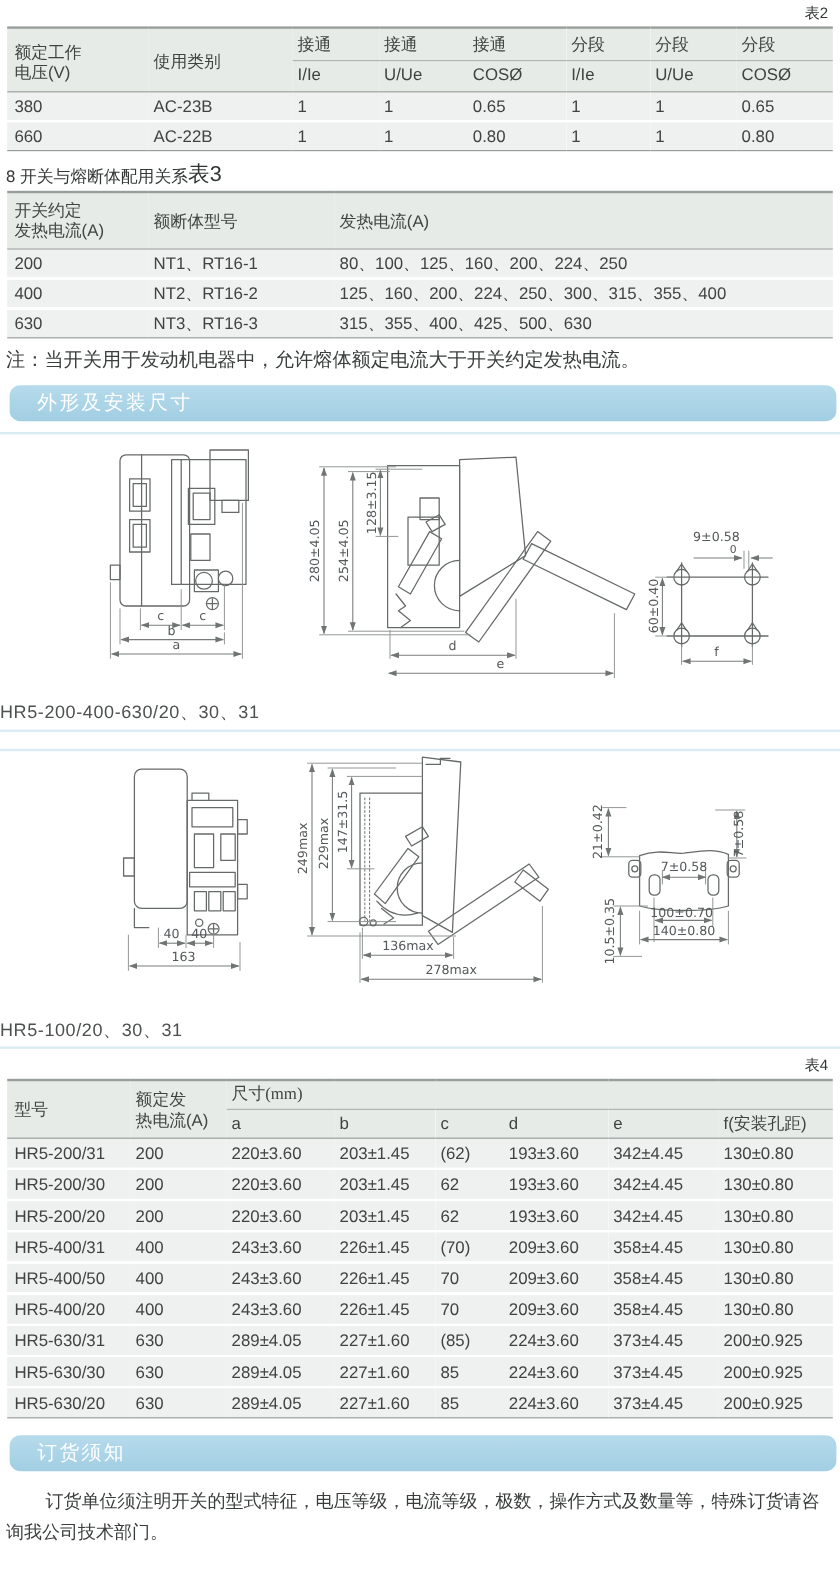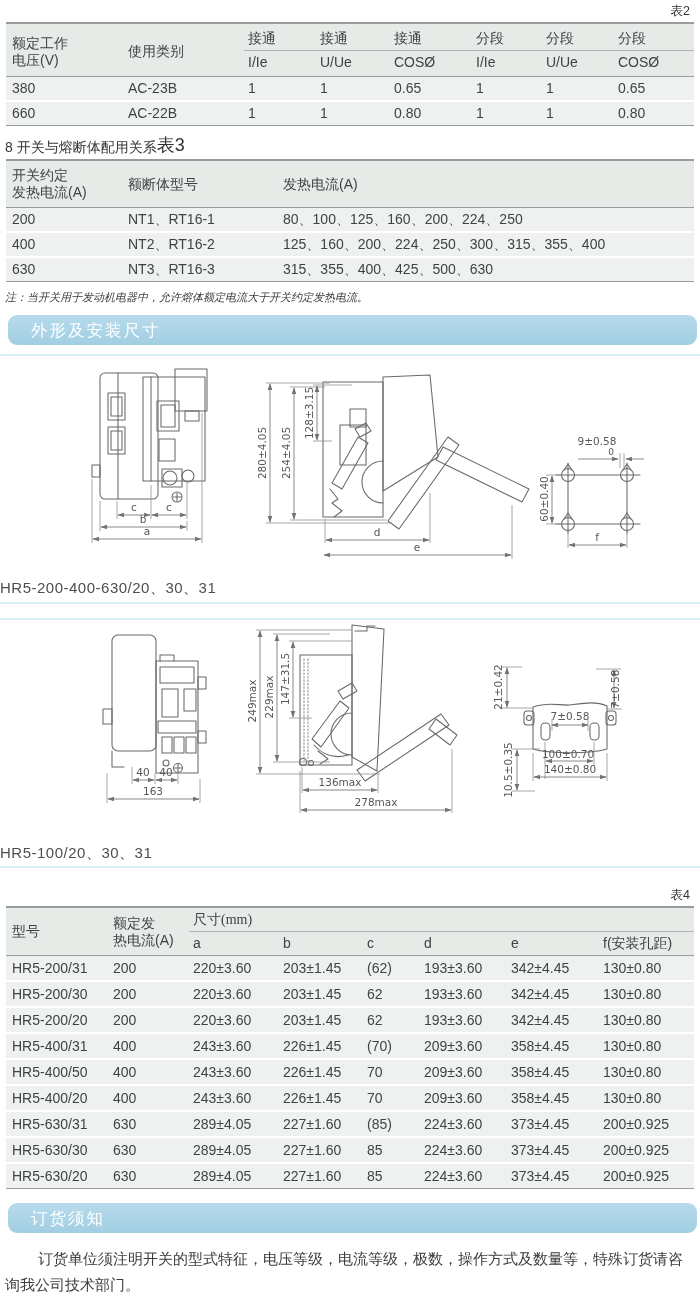--- a/index.html
+++ b/index.html
@@ -26,21 +26,21 @@
   .hb { border-bottom: 1.5px solid #979d9a; }
   .t2 thead tr.r1 th { padding-top: 6px; }
   .t2 thead tr.r2 th { padding-bottom: 5px; }
   .t3 thead th { padding-top: 6px; padding-bottom: 6px; }
   .t4 thead th { padding-top: 3px; padding-bottom: 3px; }
   .t4 tbody td { padding-top: 3.5px; padding-bottom: 3.5px; }
   .pad-l { padding-left: 6px; }
   .sec-head { display: flex; justify-content: flex-start; align-items: flex-end; margin: 7px 6px 2px 0; }
   .sec-head .heading { font-size: 14px; color: #333735; padding-left: 5px; }
   .sec-head .lbl { font-size: 18px; color: #2f3432; padding-right: 4px; }
-  .note { font-size: 11px; color: #3a3e3c; margin: 8px 0 0 5px; font-style: italic; }
+  .note { font-size: 16px; color: #3a3e3c; margin: 8px 0 0 5px; }
   .bar {
     margin: 10px 3px 0 8px; height: 30px; border-radius: 9px;
     background: linear-gradient(#b6dbec, #a2cee3);
     color: #ffffff; font-size: 16.5px; line-height: 30px;
     padding-left: 23px; letter-spacing: 2px;
   }
   .hl { height: 2px; background: #d9ecf4; }
   .hl-a { margin-top: 9px; }
   .hl-b { margin-top: 4px; }
   .hl-c { margin-top: 14px; }
@@ -383,21 +383,21 @@
     <text x="619" y="68" text-anchor="middle" transform="rotate(-90 619 68)">7±0.58</text>
     <text x="570" y="99" text-anchor="middle">7±0.58</text>
     <text x="512" y="149" text-anchor="middle" transform="rotate(-90 512 149)">10.5±0.35</text>
     <text x="568" y="137" text-anchor="middle">100±0.70</text>
     <text x="570" y="152" text-anchor="middle">140±0.80</text>
   </g>
 </svg>
 <div class="cap">HR5-100/20、30、31</div>
 <div class="hl hl-d"></div>
 
-<div class="tbl-label" style="margin-top:16px">表4</div>
+<div class="tbl-label" style="margin-top:3px">表4</div>
 <table class="t4">
   <colgroup>
     <col style="width:103px">
       <col style="width:80px">
       <col style="width:90px">
       <col style="width:84px">
     <col style="width:57px">
       <col style="width:87px">
       <col style="width:92px">
       <col style="width:95px">

